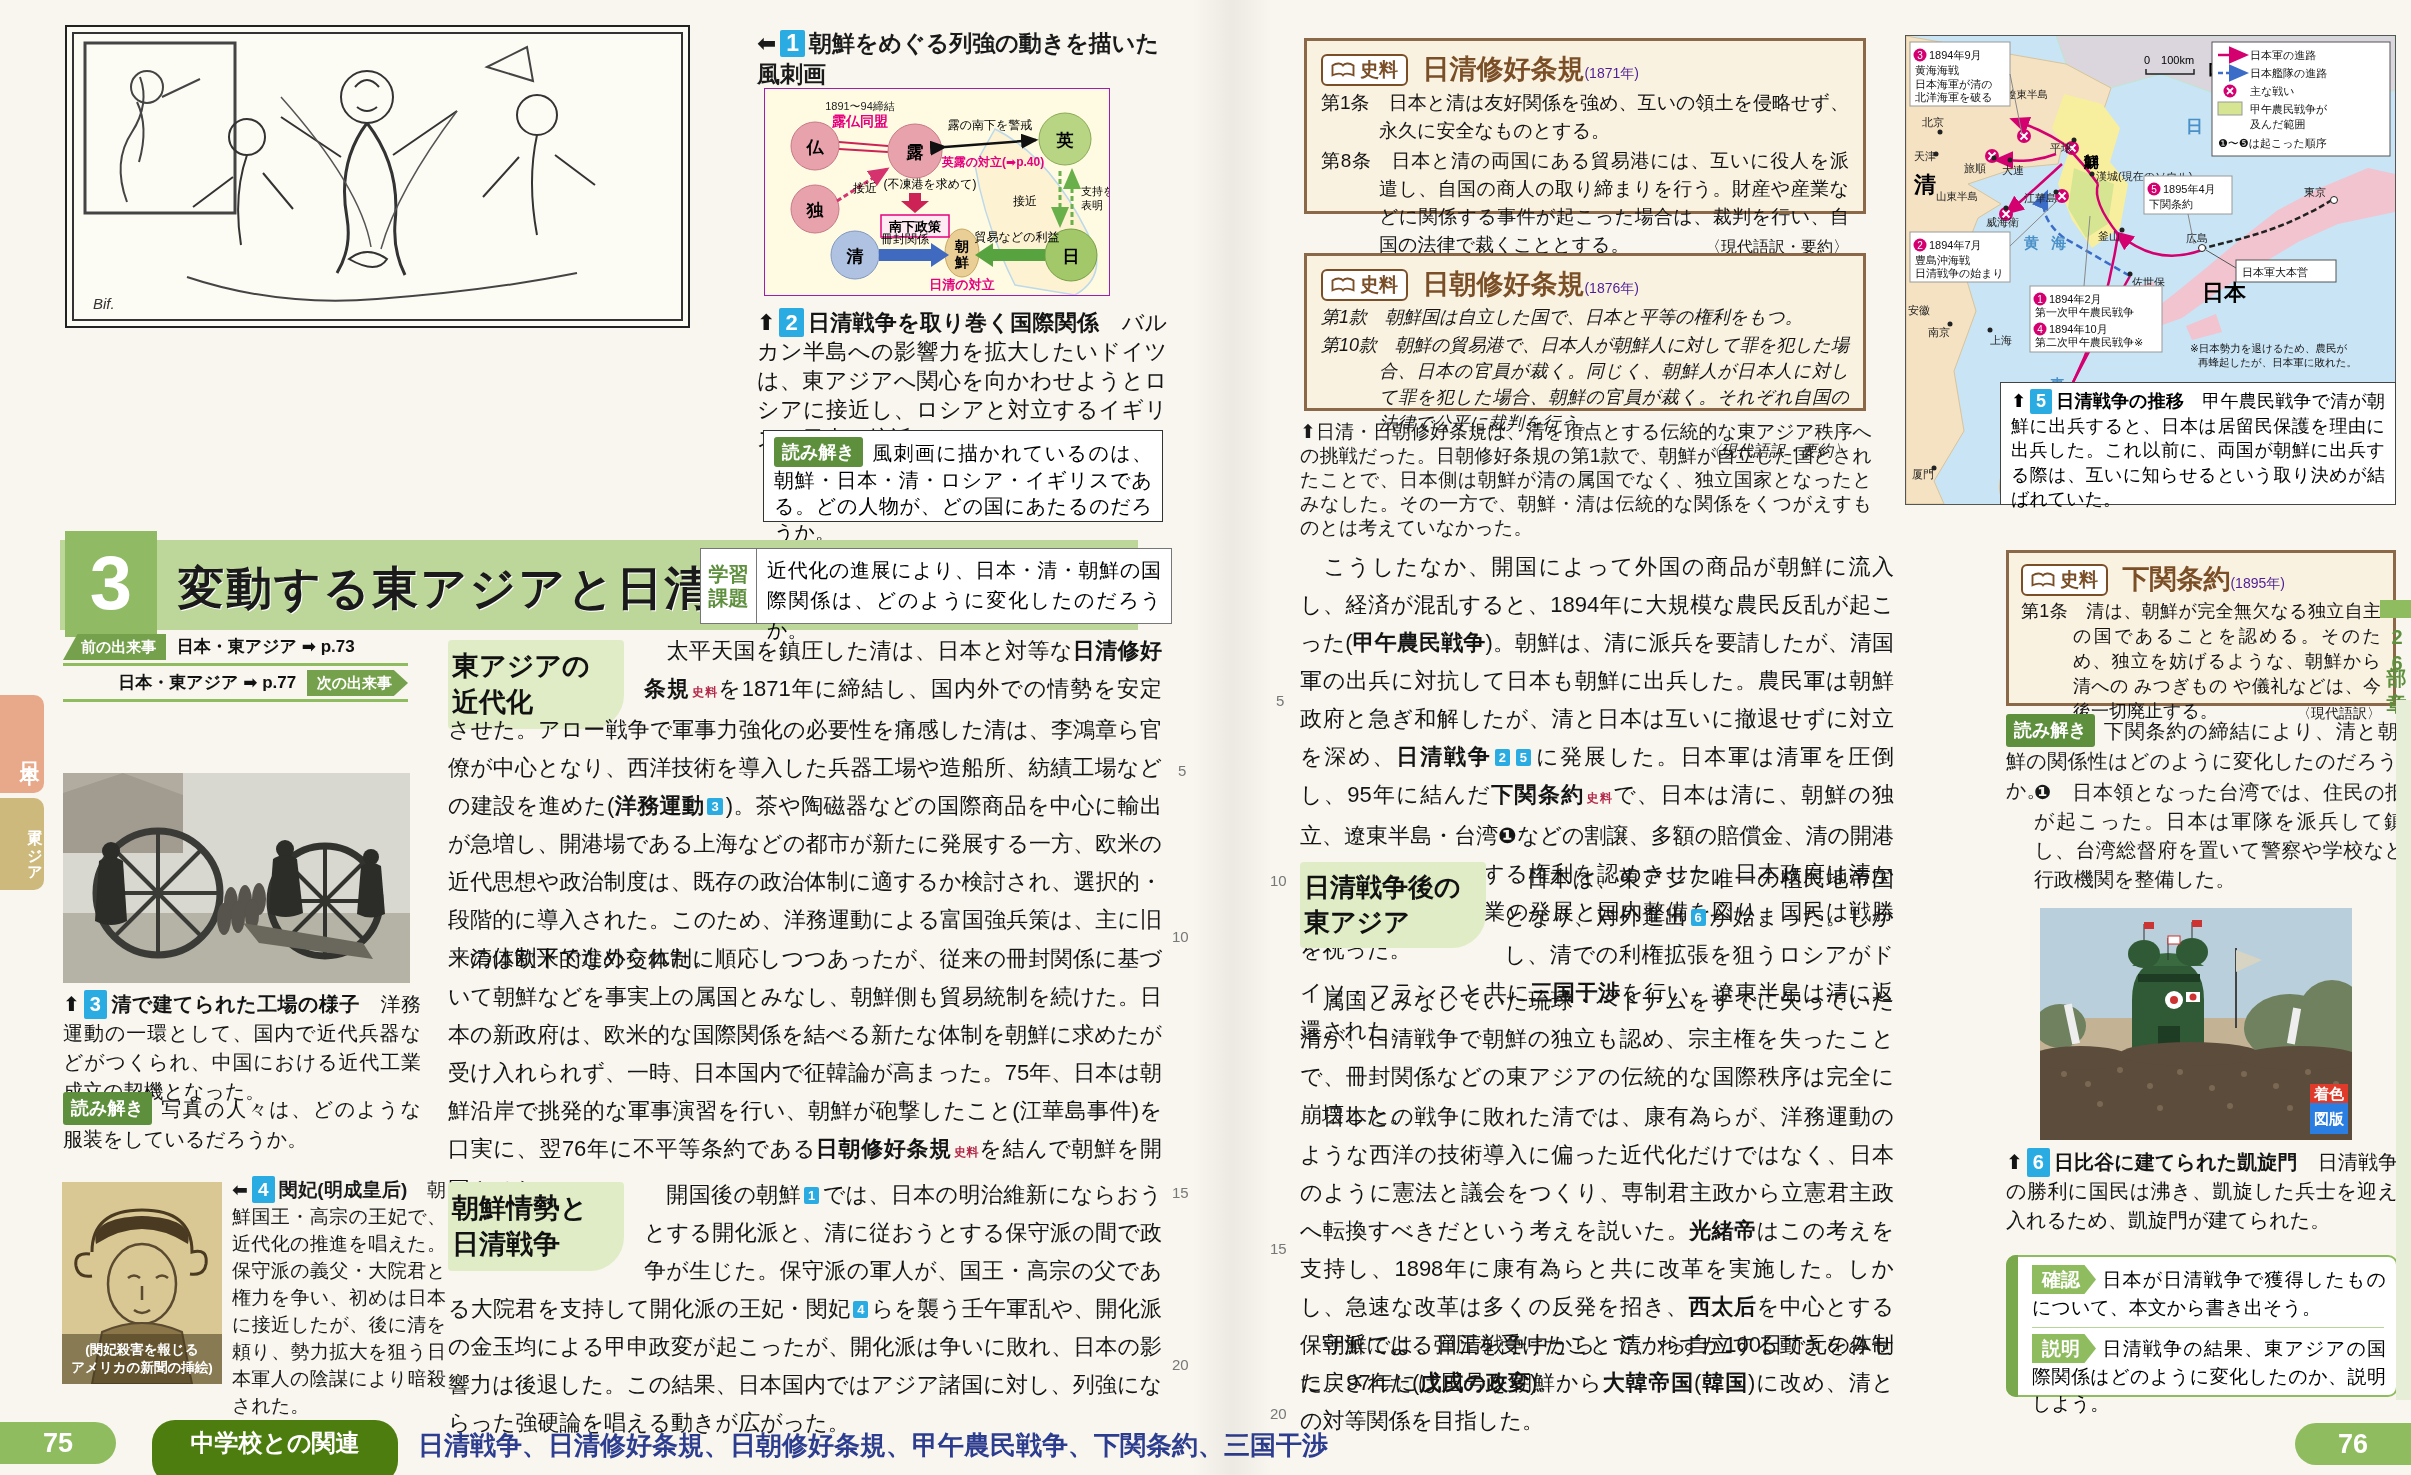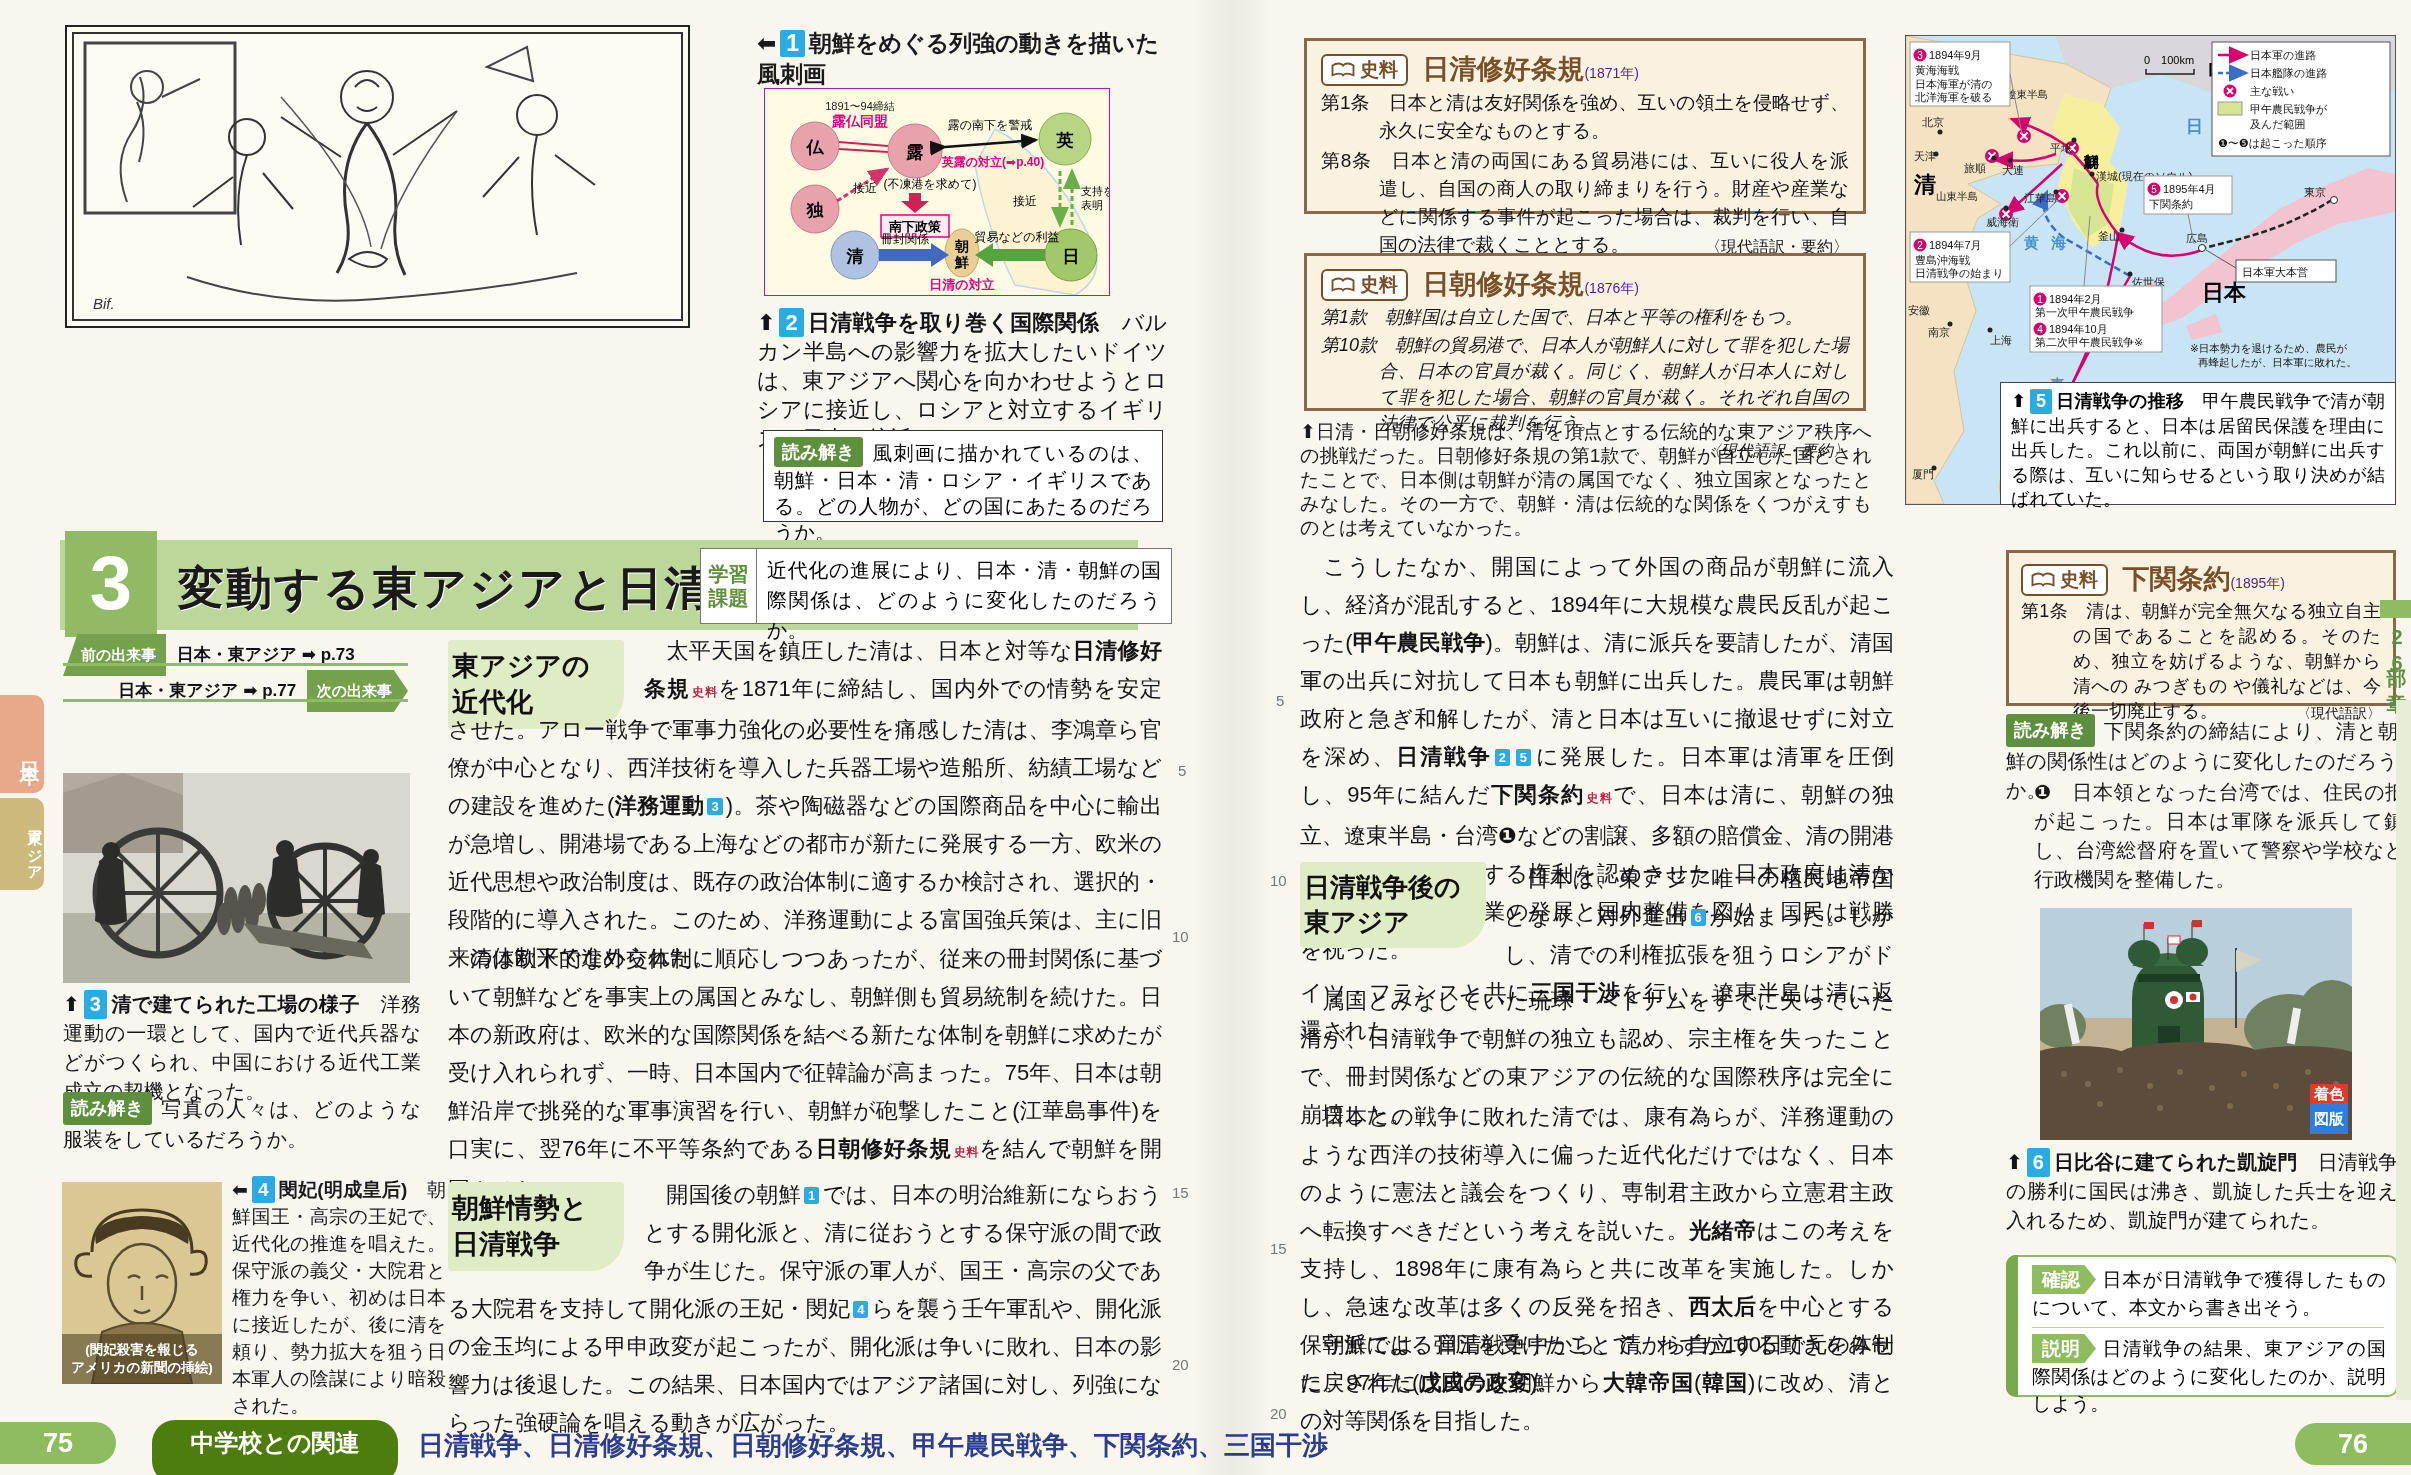--- a/index.html
+++ b/index.html
@@ -24,21 +24,21 @@
   .linenum{font-size:15px;color:#777;}
   .shiryo{background:#faf2e1;border:3px solid #8a6848;padding:10px 14px;}
   .shiryo-title{color:#7a4f28;font-weight:bold;font-size:27px;}
   .shiryo-year{color:#4c1d95;font-weight:normal;font-size:14px;}
   .shiryo-label{display:inline-flex;align-items:center;gap:5px;border:2px solid #7a4f28;border-radius:6px;
         color:#7a4f28;font-weight:bold;font-size:19px;padding:1px 8px;background:#fff;margin-right:10px;}
   .shiryo-body{font-size:19px;line-height:28px;text-align:justify;color:#141414;}
   .shiryo-body p{margin:2px 0;padding-left:58px;text-indent:-58px;}
   .src{text-align:right;font-size:16px;}
   .navflag{background:#76a14c;color:#fff;font-weight:bold;font-size:15px;line-height:26px;
-           padding:8px 10px;display:inline-block;}
+           padding:0 10px;display:inline-block;}
   .navlink{font-weight:bold;font-size:17px;color:#111;}
   .greenline{background:#8fbc5e;height:3px;}
   .vtab{writing-mode:vertical-rl;text-orientation:upright;color:#fff;font-weight:bold;font-size:20px;
         letter-spacing:4px;text-align:center;border-radius:0 10px 10px 0;}
   .pill{background:#8fbc5e;color:#fff;font-weight:bold;font-size:27px;text-align:center;}
   .seg-label{display:inline-block;background:#8fbc5e;color:#fff;font-weight:bold;font-size:19px;
         line-height:29px;padding:0 16px 0 10px;clip-path:polygon(0 0,82% 0,100% 50%,82% 100%,0 100%);}
   svg text{font-family:"Liberation Sans","DejaVu Sans",sans-serif;}
 </style>
 </head>

